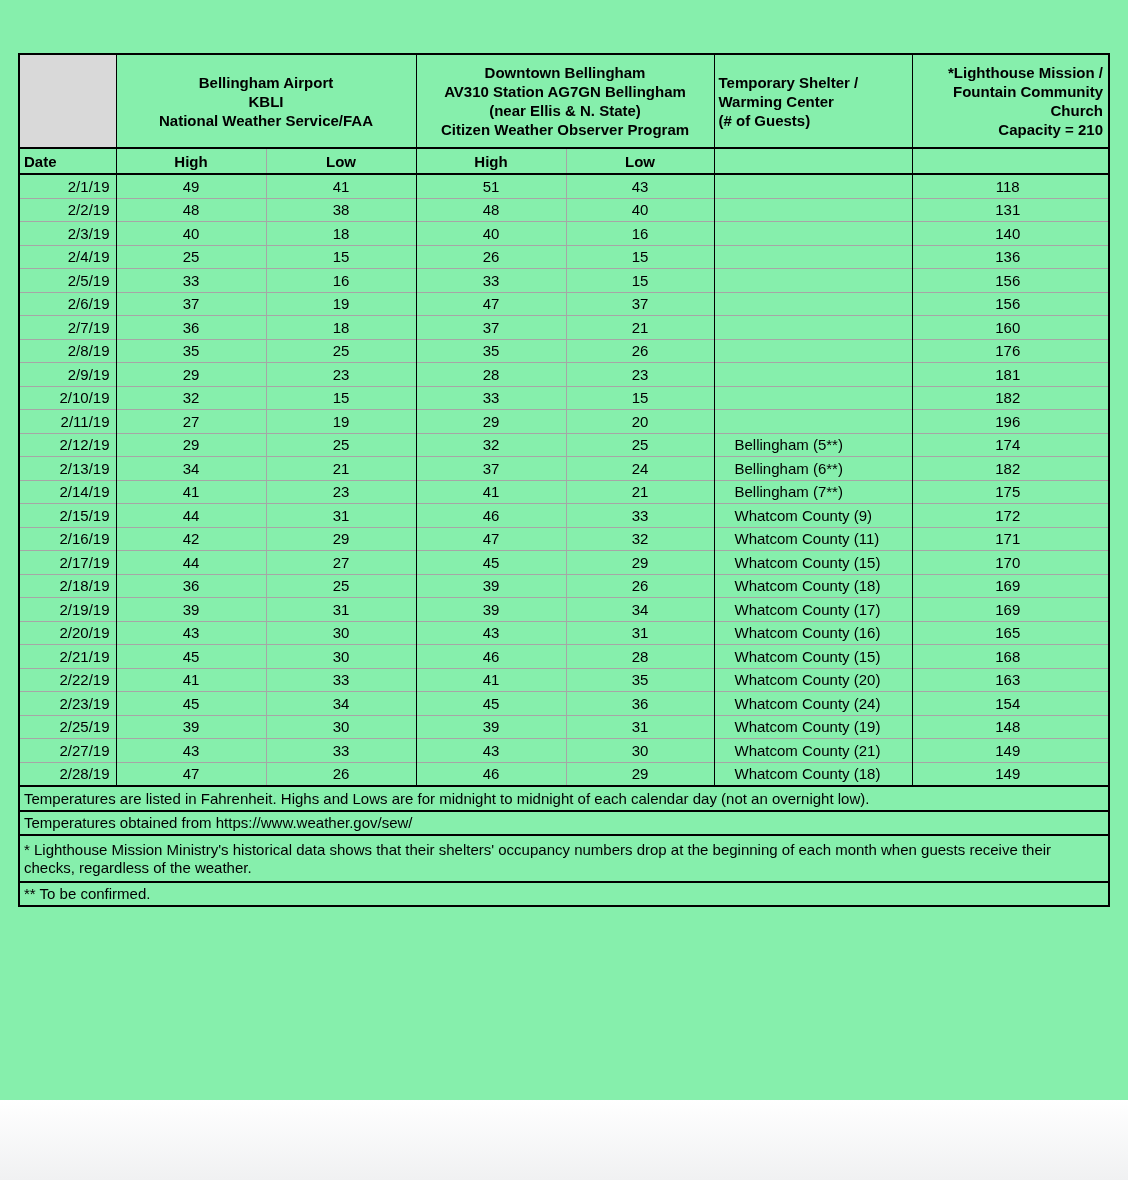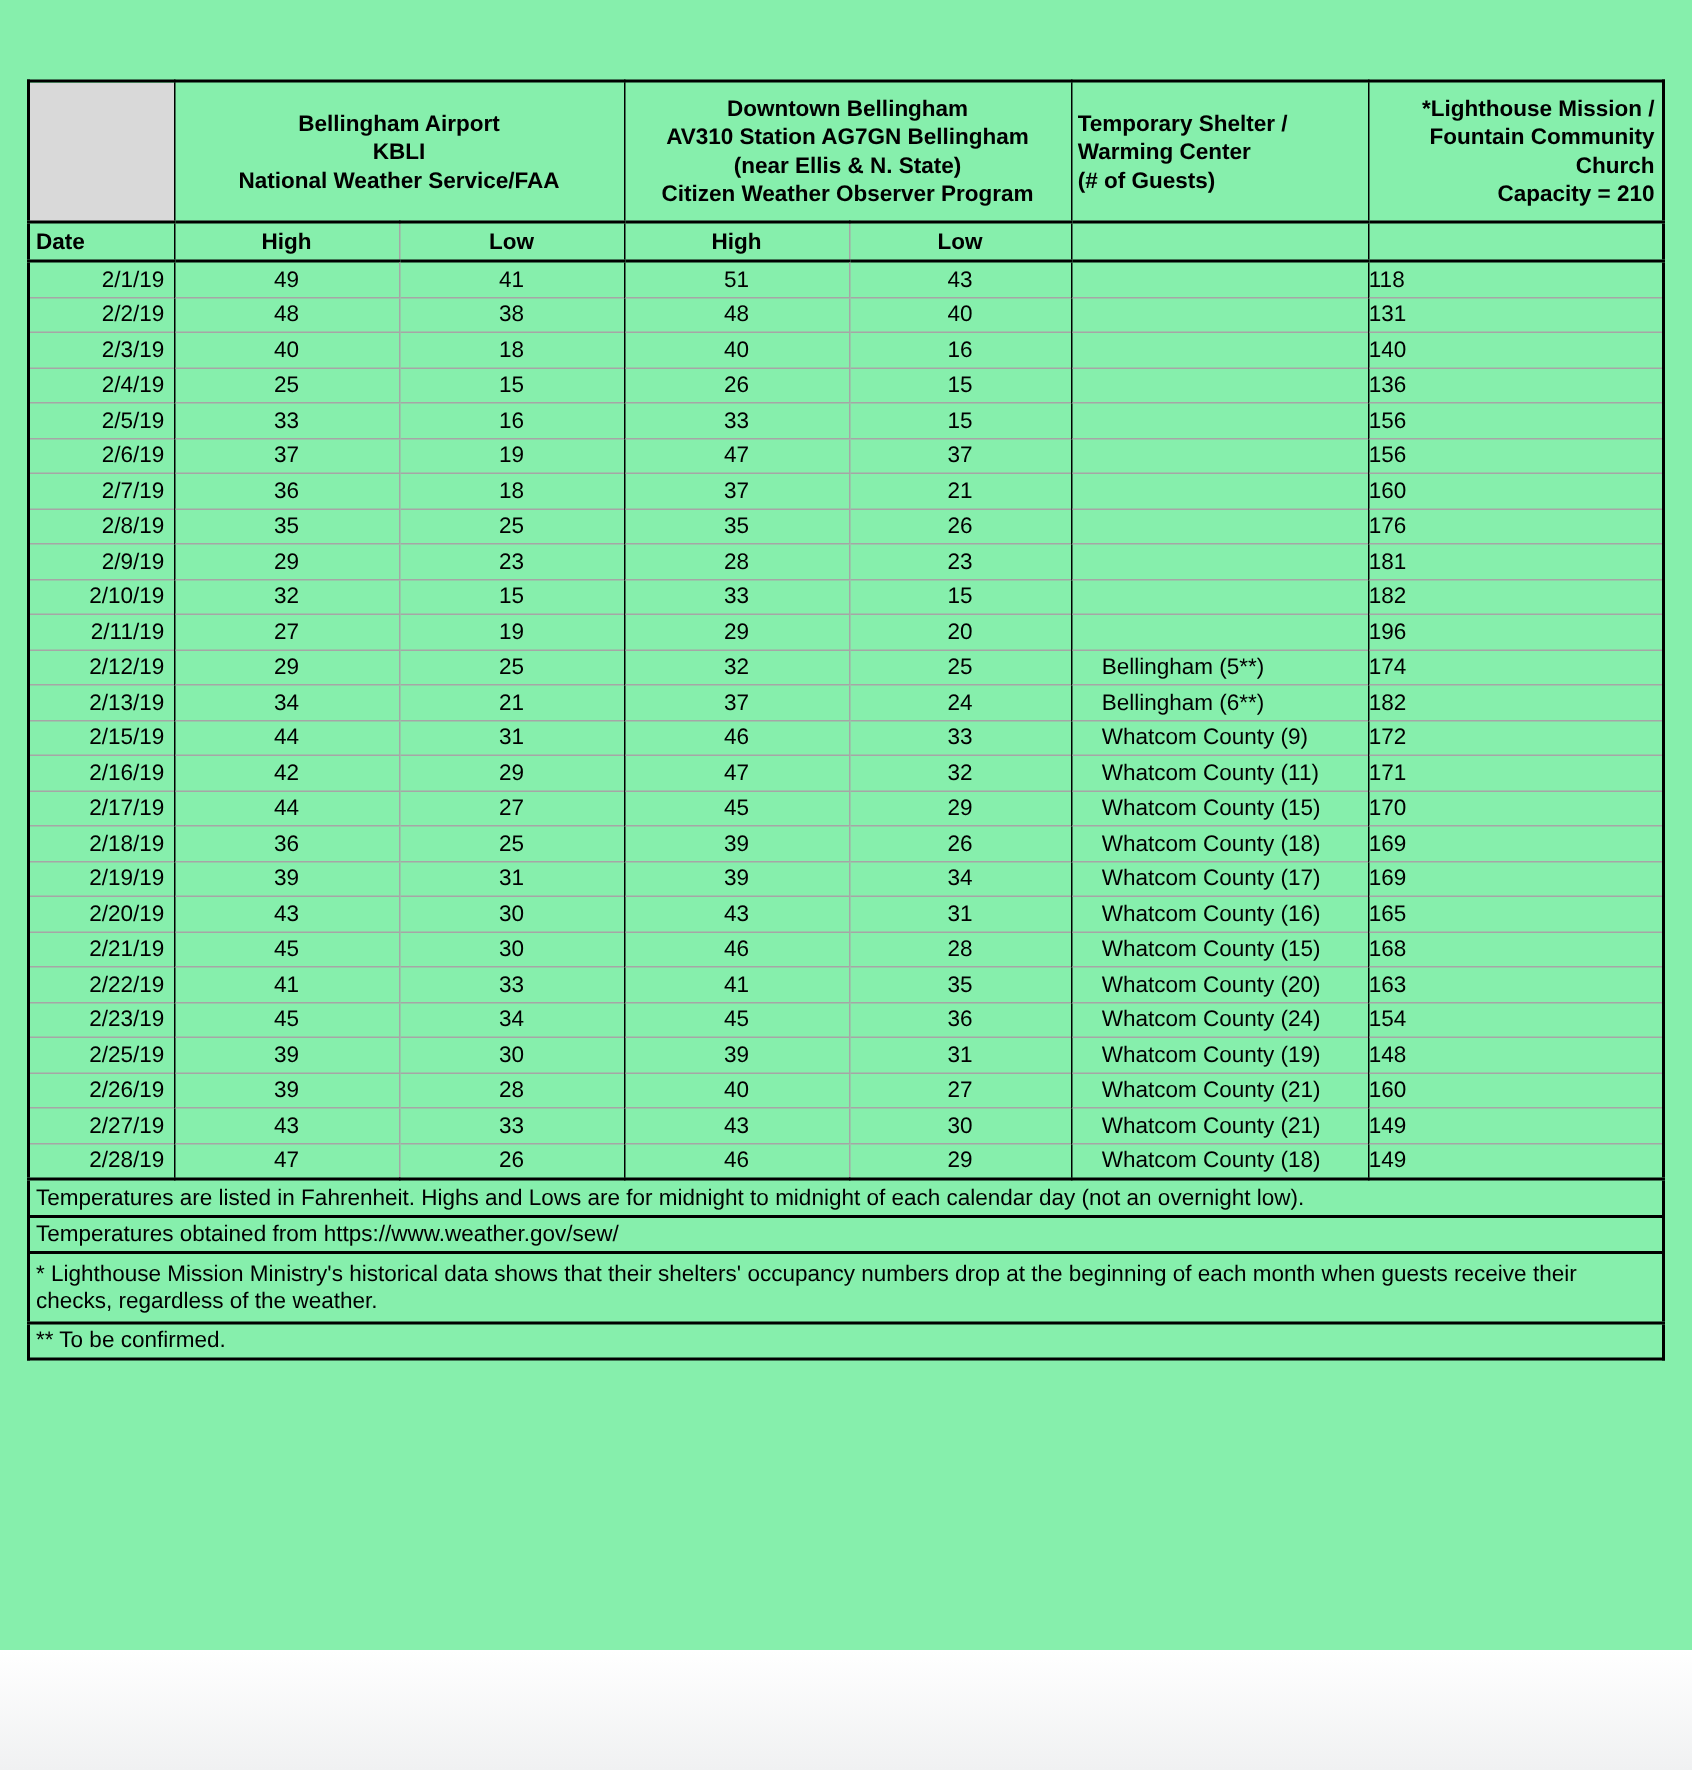--- a/index.html
+++ b/index.html
@@ -20,21 +20,21 @@
   th.gh-right{text-align:right;padding-right:5px;}
   
   tr.subhead th{height:24px;font-weight:700;border-bottom:2px solid #000;}
   th.sh-date{text-align:left;padding-left:4px;}
   th.sh-mid{text-align:center;}
   
   tbody td{height:22.5px;border-top:1px solid #a6a6a6;}
   td.date{text-align:right;padding-right:6px;}
   td.num{text-align:center;}
   td.shelter{text-align:left;padding-left:20px;}
-  td.capacity{text-align:left;padding-right:5px;}
+  td.capacity{text-align:center;padding-right:5px;}
   .br-k{border-right:1px solid #000;}
   .br-g{border-right:1px solid #a6a6a6;}
   
   tr.note td{border-top:2px solid #000;text-align:left;padding:2px 4px;
              white-space:normal;line-height:18px;vertical-align:middle;}
   tr.note-1 td{height:19px;}
   tr.note-2 td{height:18px;}
   tr.note-3 td{height:41px;margin-top:36px;}
   tr.note-4 td{height:18px;}
 </style>
@@ -201,20 +201,29 @@
           <tr>
             <td class="date br-k">2/13/19</td>
             <td class="num br-g">34</td>
             <td class="num br-k">21</td>
             <td class="num br-g">37</td>
             <td class="num br-k">24</td>
             <td class="shelter br-k">Bellingham (6**)</td>
             <td class="capacity">182</td>
           </tr>
           <tr>
+            <td class="date br-k">2/14/19</td>
+            <td class="num br-g">41</td>
+            <td class="num br-k">23</td>
+            <td class="num br-g">41</td>
+            <td class="num br-k">21</td>
+            <td class="shelter br-k">Bellingham (7**)</td>
+            <td class="capacity">175</td>
+          </tr>
+          <tr>
             <td class="date br-k">2/15/19</td>
             <td class="num br-g">44</td>
             <td class="num br-k">31</td>
             <td class="num br-g">46</td>
             <td class="num br-k">33</td>
             <td class="shelter br-k">Whatcom County (9)</td>
             <td class="capacity">172</td>
           </tr>
           <tr>
             <td class="date br-k">2/16/19</td>
@@ -291,29 +300,20 @@
           <tr>
             <td class="date br-k">2/25/19</td>
             <td class="num br-g">39</td>
             <td class="num br-k">30</td>
             <td class="num br-g">39</td>
             <td class="num br-k">31</td>
             <td class="shelter br-k">Whatcom County (19)</td>
             <td class="capacity">148</td>
           </tr>
           <tr>
-            <td class="date br-k">2/26/19</td>
-            <td class="num br-g">39</td>
-            <td class="num br-k">28</td>
-            <td class="num br-g">40</td>
-            <td class="num br-k">27</td>
-            <td class="shelter br-k">Whatcom County (21)</td>
-            <td class="capacity">160</td>
-          </tr>
-          <tr>
             <td class="date br-k">2/27/19</td>
             <td class="num br-g">43</td>
             <td class="num br-k">33</td>
             <td class="num br-g">43</td>
             <td class="num br-k">30</td>
             <td class="shelter br-k">Whatcom County (21)</td>
             <td class="capacity">149</td>
           </tr>
           <tr>
             <td class="date br-k">2/28/19</td>

